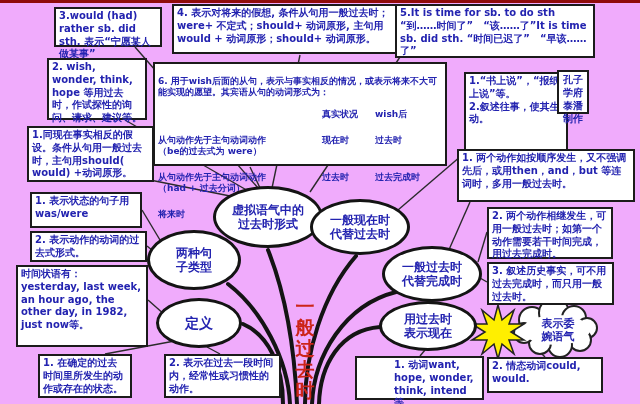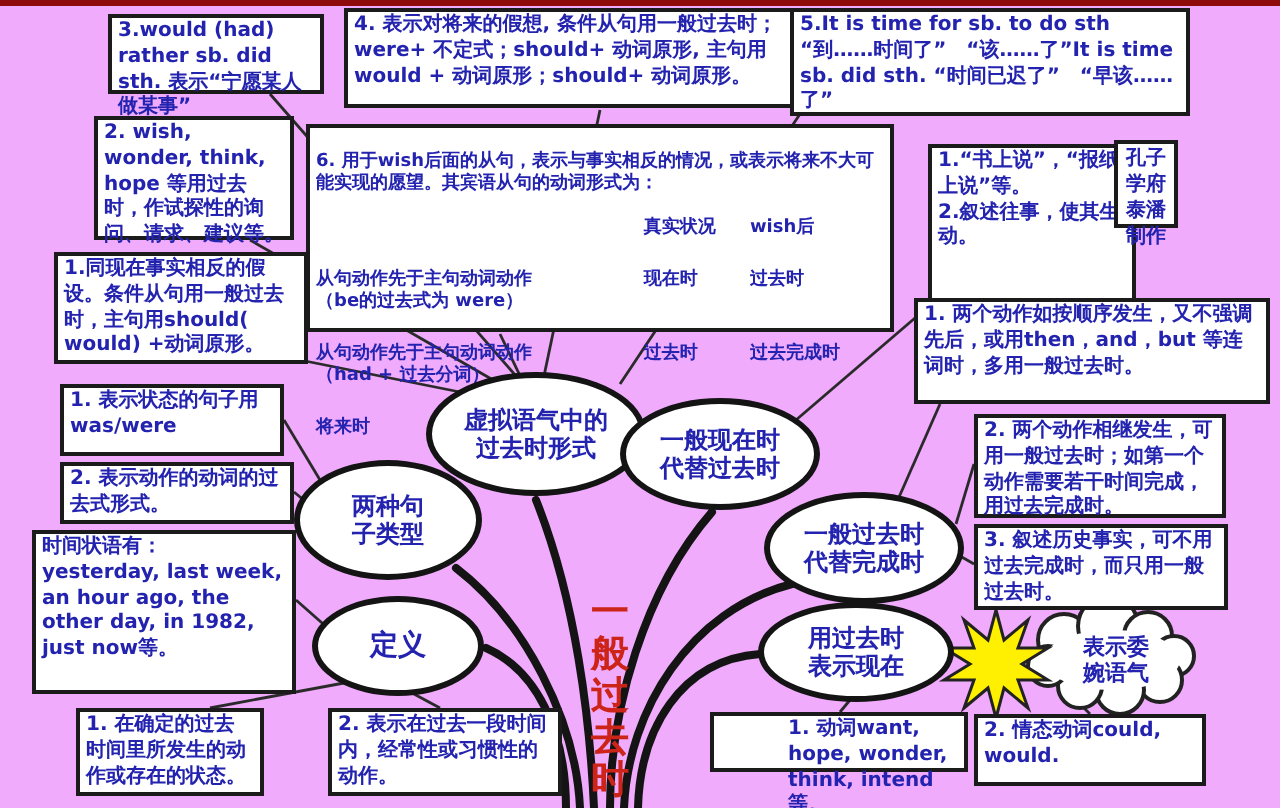--- a/index.html
+++ b/index.html
@@ -128,21 +128,21 @@
   <div class="tbox" style="left:38px;top:354px;width:94px;height:44px;">1. 在确定的过去时间里所发生的动作或存在的状态。</div>
 
   <div class="tbox" style="left:164px;top:354px;width:117px;height:44px;">2. 表示在过去一段时间内，经常性或习惯性的动作。</div>
 
   <div class="tbox" style="left:457px;top:149px;width:178px;height:53px;">1. 两个动作如按顺序发生，又不强调先后，或用then，and，but 等连词时，多用一般过去时。</div>
 
   <div class="tbox" style="left:487px;top:207px;width:126px;height:52px;">2. 两个动作相继发生，可用一般过去时；如第一个动作需要若干时间完成，用过去完成时。</div>
 
   <div class="tbox" style="left:487px;top:262px;width:127px;height:43px;">3. 叙述历史事实，可不用过去完成时，而只用一般过去时。</div>
 
-  <div class="tbox" style="left:355px;top:356px;width:129px;height:30px;padding-left:37px;">1. 动词want, hope, wonder, think, intend 等。</div>
+  <div class="tbox" style="left:355px;top:356px;width:129px;height:44px;padding-left:37px;">1. 动词want, hope, wonder, think, intend 等。</div>
 
   <div class="tbox" style="left:487px;top:357px;width:116px;height:36px;">2. 情态动词could, would.</div>
 
   <div class="oval" style="left:213px;top:186px;width:110px;height:62px;">虚拟语气中的
 过去时形式</div>
 
   <div class="oval" style="left:310px;top:199px;width:100px;height:56px;">一般现在时
 代替过去时</div>
 
   <div class="oval" style="left:147px;top:230px;width:94px;height:60px;">两种句

